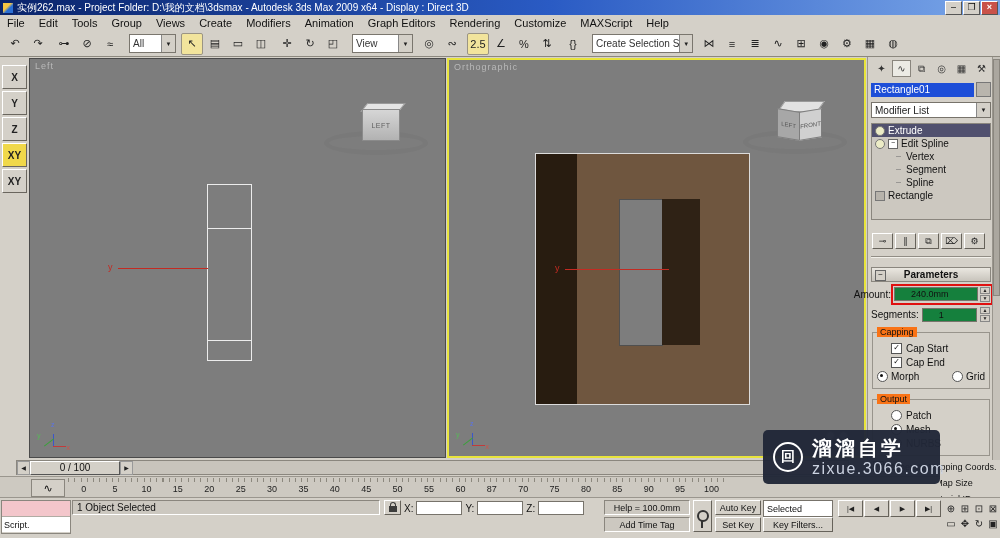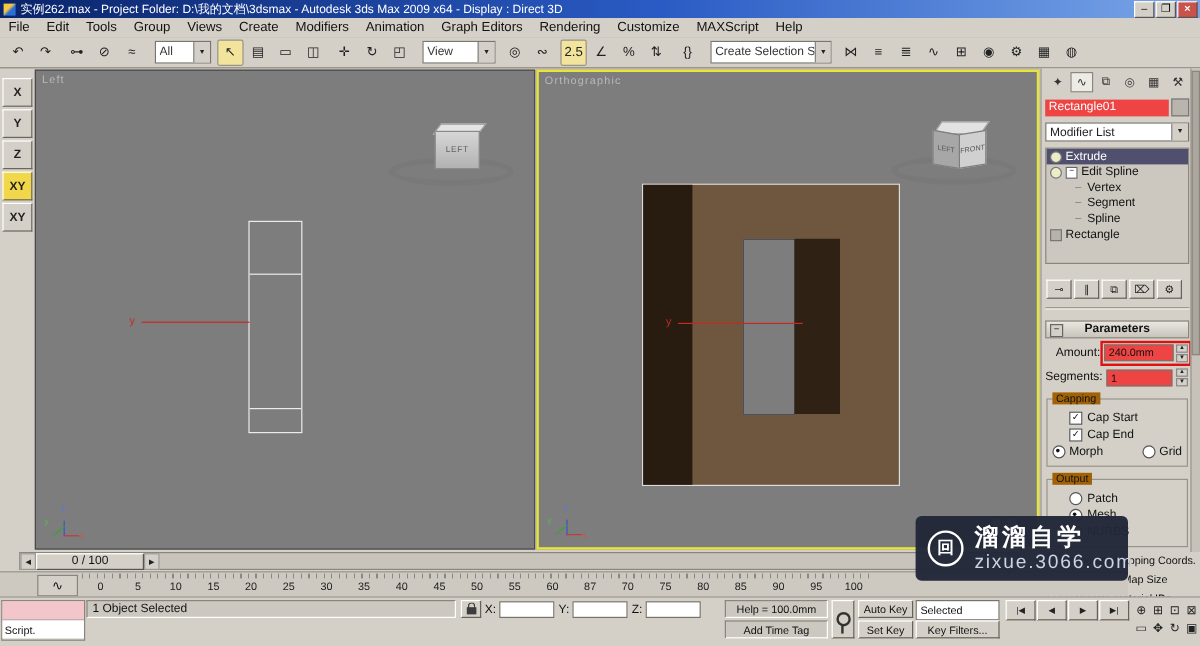--- a/index.html
+++ b/index.html
@@ -92,21 +92,21 @@
   #panel{position:absolute;left:867px;top:57px;width:133px;height:403px;background:#d4d0c8;border-left:1px solid #9a968e;
     font-size:10px;box-sizing:border-box}
   .cp-scroll{position:absolute;right:0;top:0;width:7px;height:100%;background:#c6c2ba;border-left:1px solid #9a968e}
   .cp-thumb{position:absolute;top:2px;left:0;width:5px;height:235px;background:#aba79f;border:1px solid #8a867e}
   .cp-inner{position:absolute;left:3px;right:9px;top:0}
   #cp-tabs{display:flex;gap:1px;padding:3px 0 3px 1px}
   .cp-tab{width:17px;height:15px;display:flex;align-items:center;justify-content:center;font-size:10px;color:#333;
     border:1px solid transparent}
   .cp-tab.pressed{background:#ecebe5;border:1px solid #8a867e}
   .cp-name-row{display:flex;gap:2px;align-items:center;margin-top:2px}
-  .cp-name{flex:1;height:14px;background:#ef4444;color:#fff;display:flex;align-items:center;padding:0 3px;font-size:10px}
+  .cp-name{flex:1;height:14px;background:#1d4ed8;color:#fff;display:flex;align-items:center;padding:0 3px;font-size:10px}
   .cp-swatch{width:13px;height:13px;background:#b9b5ad;border:1px solid #777;flex:none}
   .cp-dd{height:14px;background:#fff;border:1px solid #77736b;display:flex;align-items:center;padding-left:3px;margin-top:5px;color:#222}
   .cp-dd .arr{width:13px;align-self:stretch;background:#d4d0c8;border-left:1px solid #888;display:flex;align-items:center;
     justify-content:center;font-size:6px;margin-left:auto}
   .cp-stack{margin-top:5px;height:95px;background:#ccc8c0;border:1px solid #8a867e;overflow:hidden}
   .stk-row{height:13px;display:flex;align-items:center;gap:3px;padding-left:3px;color:#111;white-space:nowrap}
   .stk-row.sel{background:#50506e;color:#fff}
   .stk-row.ind{padding-left:24px}
   .stk-row.ind::before{content:"─";color:#6a6a6a;font-size:7px;margin-right:2px}
   .bulb{width:8px;height:8px;border-radius:50%;background:#ececc6;border:1px solid #777;flex:none}
@@ -115,26 +115,26 @@
   #stack-btns{display:flex;gap:2px;margin-top:13px;padding-left:1px}
   .stk-btn{width:19px;height:14px;background:#d4d0c8;border:1px solid #fff;border-right-color:#66625a;border-bottom-color:#66625a;
     font-size:9px;display:flex;align-items:center;justify-content:center;color:#222}
   .cp-sep{margin-top:7px;border-top:1px solid #918d85;border-bottom:1px solid #f2f0ea}
   .rollout{height:13px;margin-top:9px;background:linear-gradient(#eae7e0,#c8c4bc);border:1px solid #8a867e;
     display:flex;align-items:center;justify-content:center;font-weight:bold;font-size:10px;position:relative}
   .roll-min{position:absolute;left:3px;top:2px;width:9px;height:9px;border:1px solid #666;background:#d4d0c8;
     line-height:7px;text-align:center;font-size:8px;font-weight:normal}
   .prow{display:flex;align-items:center;justify-content:flex-end;margin-top:5px;gap:3px;padding-right:1px}
   .plabel{font-size:10px}
-  .pfield{width:50px;height:12px;background:#ef4444;border:1px solid #77736b;font-size:9px;display:flex;align-items:center;padding:0 3px}
+  .pfield{width:50px;height:12px;background:#15803d;border:1px solid #77736b;font-size:9px;display:flex;align-items:center;padding:0 16px}
   .spin{width:10px;height:15px;display:flex;flex-direction:column;gap:1px;flex:none}
   .spin i{flex:1;background:#d4d0c8;border:1px solid #888;font-size:5px;line-height:5px;text-align:center;color:#222}
   .red-wrap{display:flex;gap:2px;outline:2px solid #e01010;outline-offset:1px}
   .grp{position:relative;border:1px solid #98948c;margin:10px 1px 0;padding:7px 2px 3px}
-  .grp-t{position:absolute;top:-6px;left:4px;background:#a16207;padding:0 3px;font-size:9px}
+  .grp-t{position:absolute;top:-6px;left:4px;background:#f97316;padding:0 3px;font-size:9px}
   .crow{display:flex;align-items:center;gap:4px;margin:3px 0 3px 16px;font-size:10px;white-space:nowrap}
   .crow.loose{margin-left:2px;font-size:9px;margin-top:5px}
   .crow.split{margin:3px 2px;display:flex;justify-content:space-between}
   .opt{display:flex;align-items:center;gap:3px}
   .cb{width:9px;height:9px;background:#fff;border:1px solid #555;flex:none;font-size:8px;line-height:8px;text-align:center;color:#111}
   .cb.on::after{content:"✓"}
   .rb{width:9px;height:9px;border-radius:50%;background:#fff;border:1px solid #555;flex:none;position:relative}
   .rb.on::after{content:"";position:absolute;left:2px;top:2px;width:3px;height:3px;border-radius:50%;background:#111}
 
   

